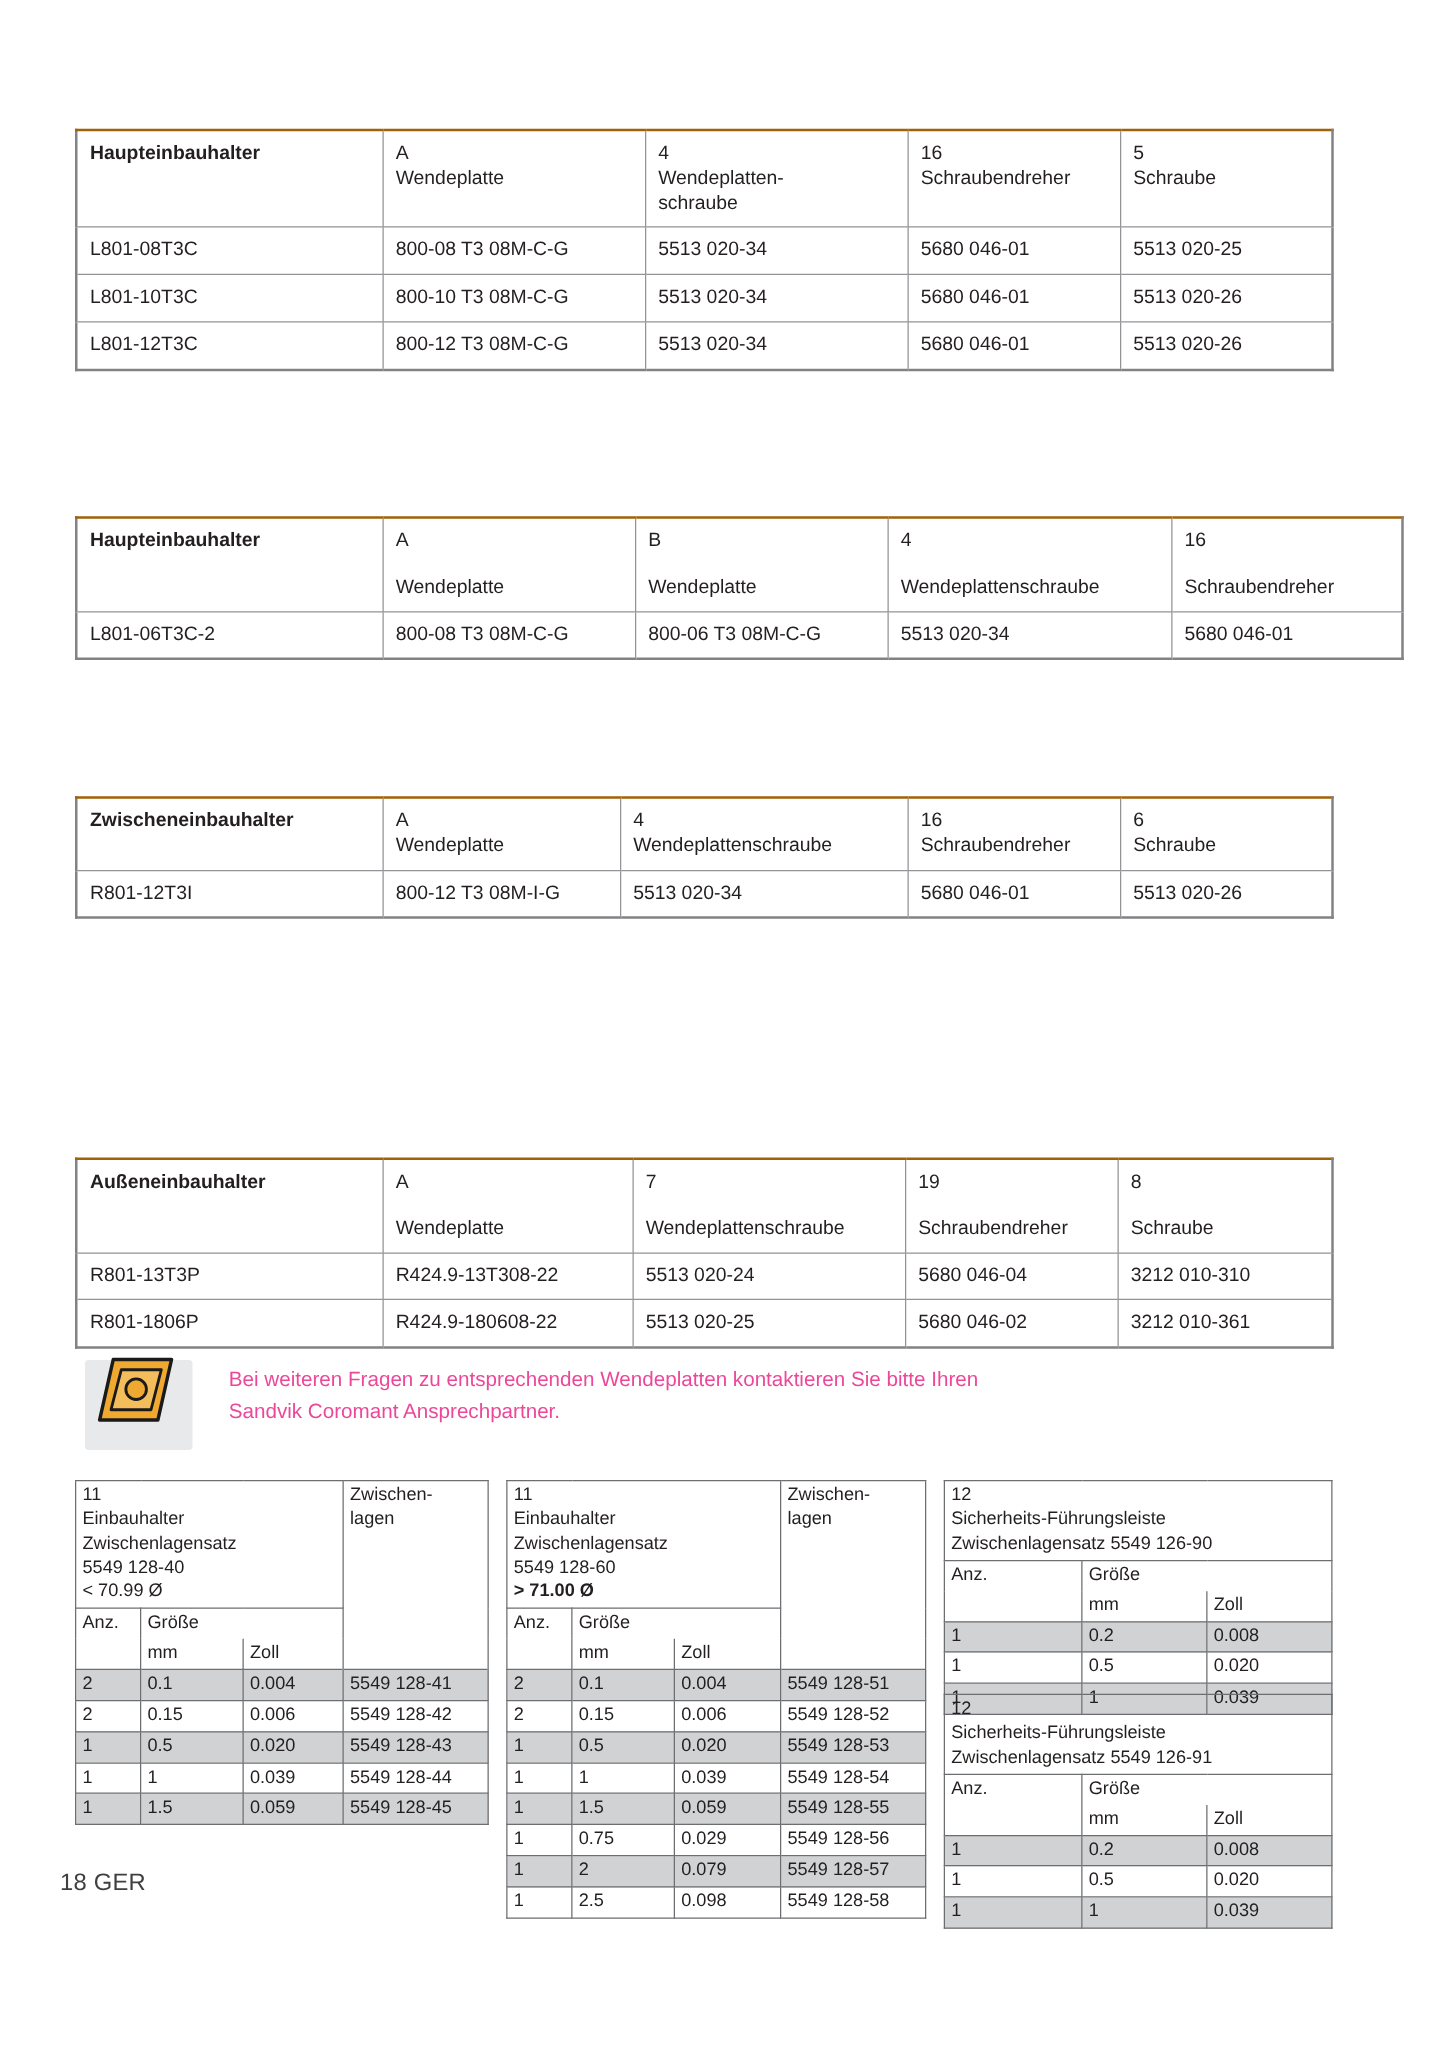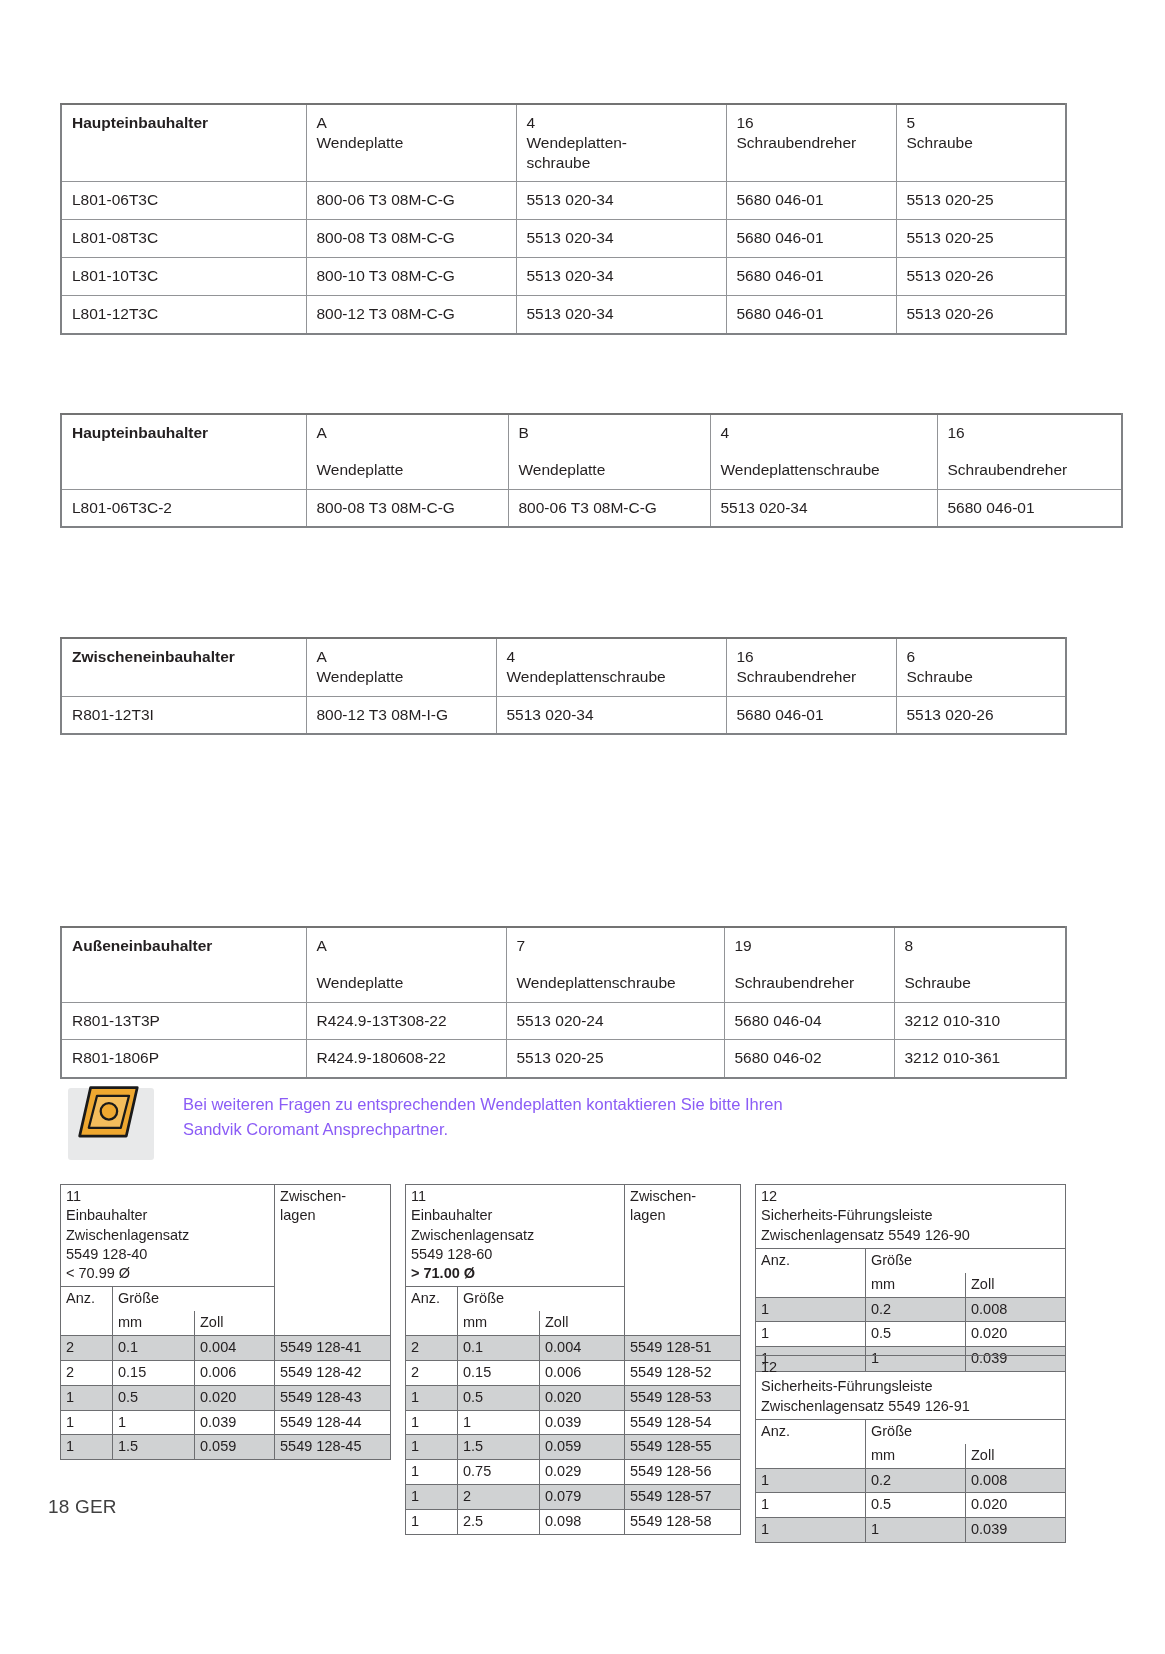--- a/index.html
+++ b/index.html
@@ -34,21 +34,21 @@
   .spec-table td, .spec-table th {
     border: 1px solid #929497;
     padding: 8px 10px 9px 10px;
     vertical-align: top;
     text-align: left;
     font-weight: normal;
     color: #231f20;
     white-space: nowrap;
   }
   .spec-table .hdr-row td {
-    border-top: 2px solid #737373;
+    border-top: 2px solid #a16207;
     border-bottom: 1px solid #929497;
   }
   .spec-table .hdr-row td.first {
     font-weight: bold;
   }
   .spec-table tr:last-child td {
     border-bottom: 2px solid #808285;
   }
   .spec-table td.first {
     border-left: 2px solid #808285;
@@ -97,21 +97,21 @@
     top: 6px;
     width: 64px;
     height: 62px;
   }
   .note-text {
     flex: 1;
     padding-left: 18px;
     padding-top: 14px;
     font-size: 16.5px;
     line-height: 1.5;
-    color: #8b5cf6;
+    color: #ec4899;
   }
 
   
   .small-table {
     position: absolute;
     border-collapse: collapse;
     table-layout: fixed;
     font-size: 14.5px;
     line-height: 1.3;
   }
@@ -172,27 +172,20 @@
           <span class="desc-line">schraube</span>
         </td>
         <td>
           <span class="num-line">16</span>
           <span class="desc-line">Schraubendreher</span>
         </td>
         <td class="last">
           <span class="num-line">5</span>
           <span class="desc-line">Schraube</span>
         </td>
-      </tr>
-      <tr>
-        <td class="first">L801-06T3C</td>
-        <td>800-06 T3 08M-C-G</td>
-        <td>5513 020-34</td>
-        <td>5680 046-01</td>
-        <td class="last">5513 020-25</td>
       </tr>
       <tr>
         <td class="first">L801-08T3C</td>
         <td>800-08 T3 08M-C-G</td>
         <td>5513 020-34</td>
         <td>5680 046-01</td>
         <td class="last">5513 020-25</td>
       </tr>
       <tr>
         <td class="first">L801-10T3C</td>

